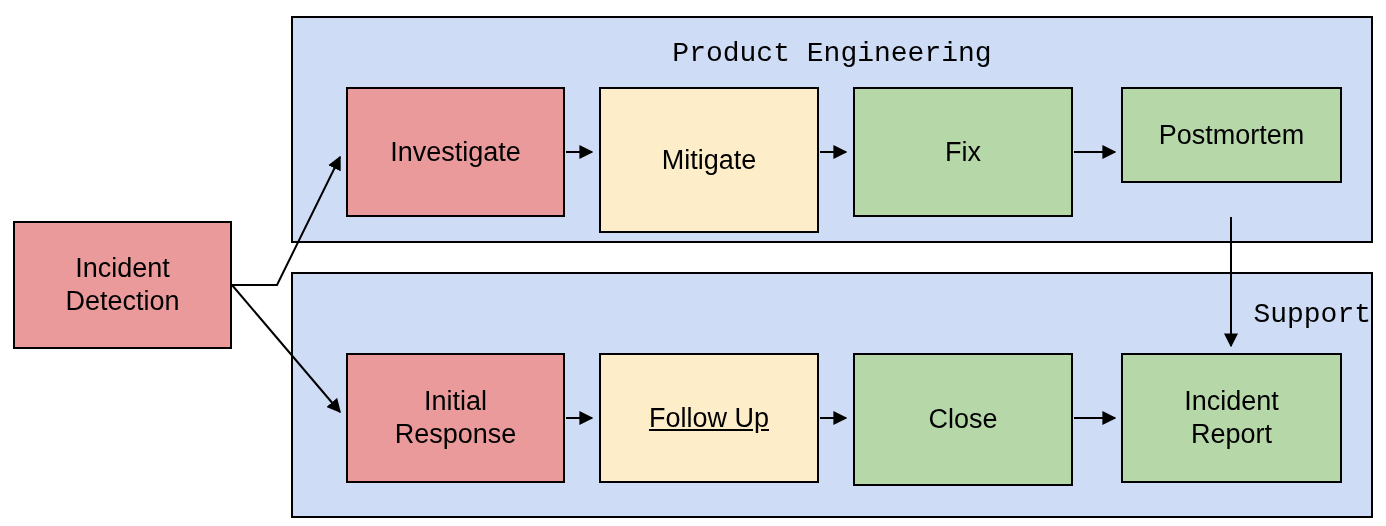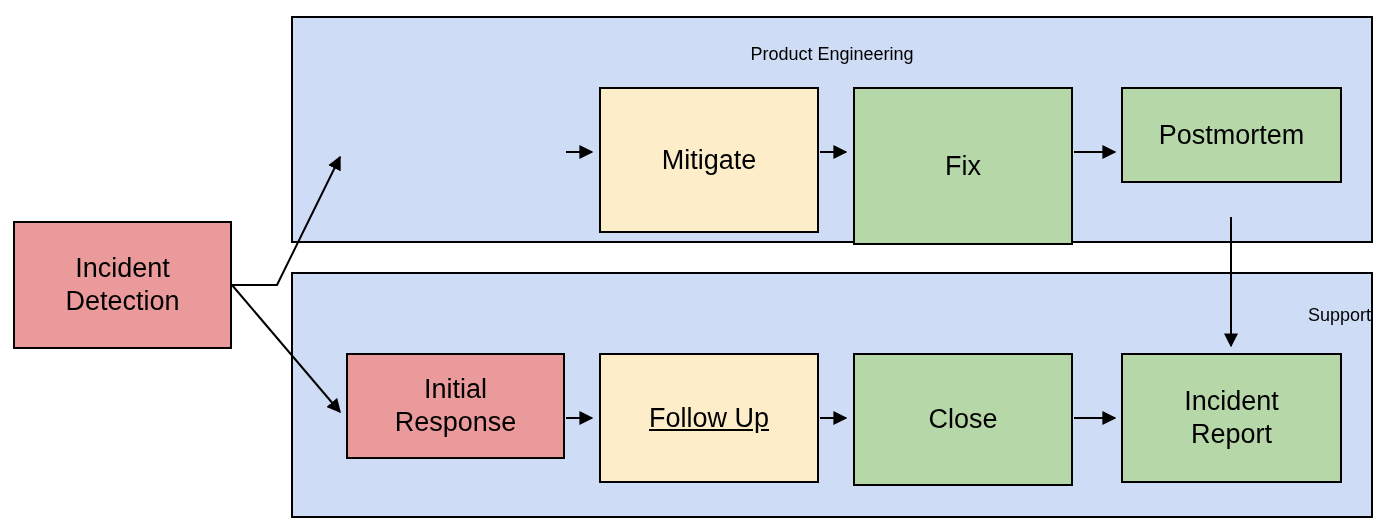--- a/index.html
+++ b/index.html
@@ -23,24 +23,25 @@
     position: absolute;
     box-sizing: border-box;
     background: #cfdcf6;
     border: 2px solid #000000;
   }
   .swimlane-title {
     position: absolute;
     left: 0;
     right: 0;
     text-align: center;
-    font-size: 18px;
+    font-size: 28px;
     line-height: 32px;
     color: #000000;
     white-space: nowrap;
+    font-family: Liberation Mono, monospace;
   }
   .node {
     position: absolute;
     box-sizing: border-box;
     border: 2px solid #000000;
     display: flex;
     align-items: center;
     justify-content: center;
     text-align: center;
     font-size: 27px;
@@ -120,34 +121,37 @@
     <g>
       <line x1="1074" y1="418" x2="1115" y2="418" stroke="#000000" stroke-width="2" marker-end="url(#arrow)"></line>
     </g>
   </svg>
 
   <div class="node fill-red" style="left:13px; top:221px; width:219px; height:128px;">
     <span class="node-label">Incident
 Detection</span>
   </div>
 
+  <div class="node fill-red" style="left:346px; top:87px; width:219px; height:130px;">
+    <span class="node-label">Investigate</span>
+  </div>
 
   <div class="node fill-yellow" style="left:599px; top:87px; width:220px; height:146px;">
     <span class="node-label">Mitigate</span>
   </div>
 
-  <div class="node fill-green" style="left:853px; top:87px; width:220px; height:158px;">
+  <div class="node fill-green" style="left:853px; top:87px; width:220px; height:130px;">
     <span class="node-label">Fix</span>
   </div>
 
   <div class="node fill-green" style="left:1121px; top:87px; width:221px; height:96px;">
     <span class="node-label">Postmortem</span>
   </div>
 
-  <div class="node fill-red" style="left:346px; top:353px; width:219px; height:106px;">
+  <div class="node fill-red" style="left:346px; top:353px; width:219px; height:130px;">
     <span class="node-label">Initial
 Response</span>
   </div>
 
   <div class="node fill-yellow" style="left:599px; top:353px; width:220px; height:130px;text-decoration:underline;">
     <span class="node-label">Follow Up</span>
   </div>
 
   <div class="node fill-green" style="left:853px; top:353px; width:220px; height:133px;">
     <span class="node-label">Close</span>

